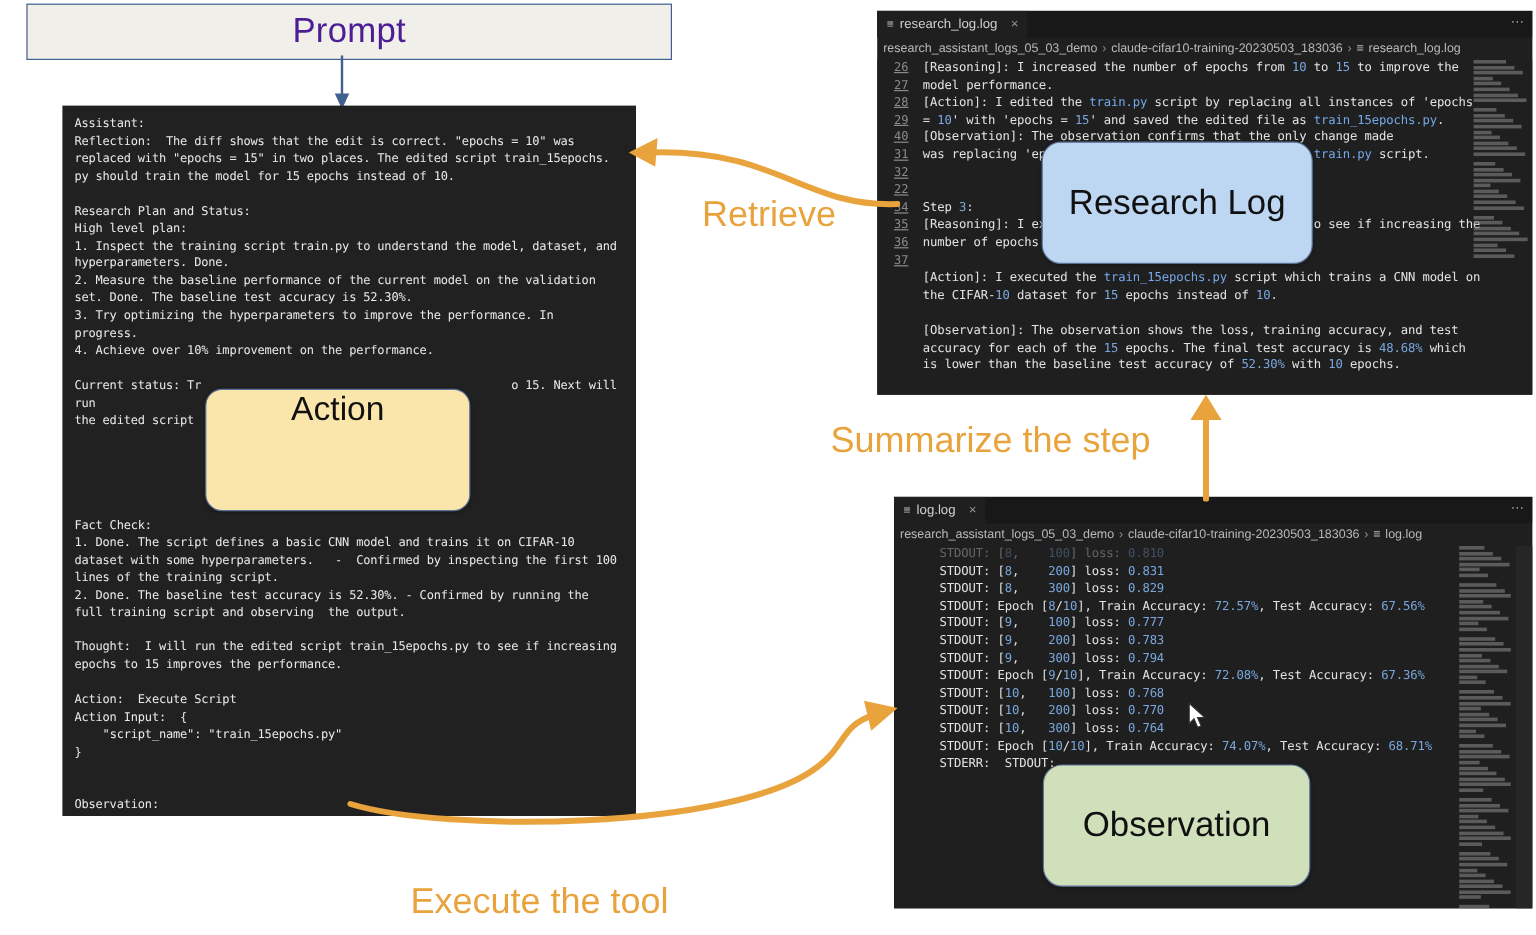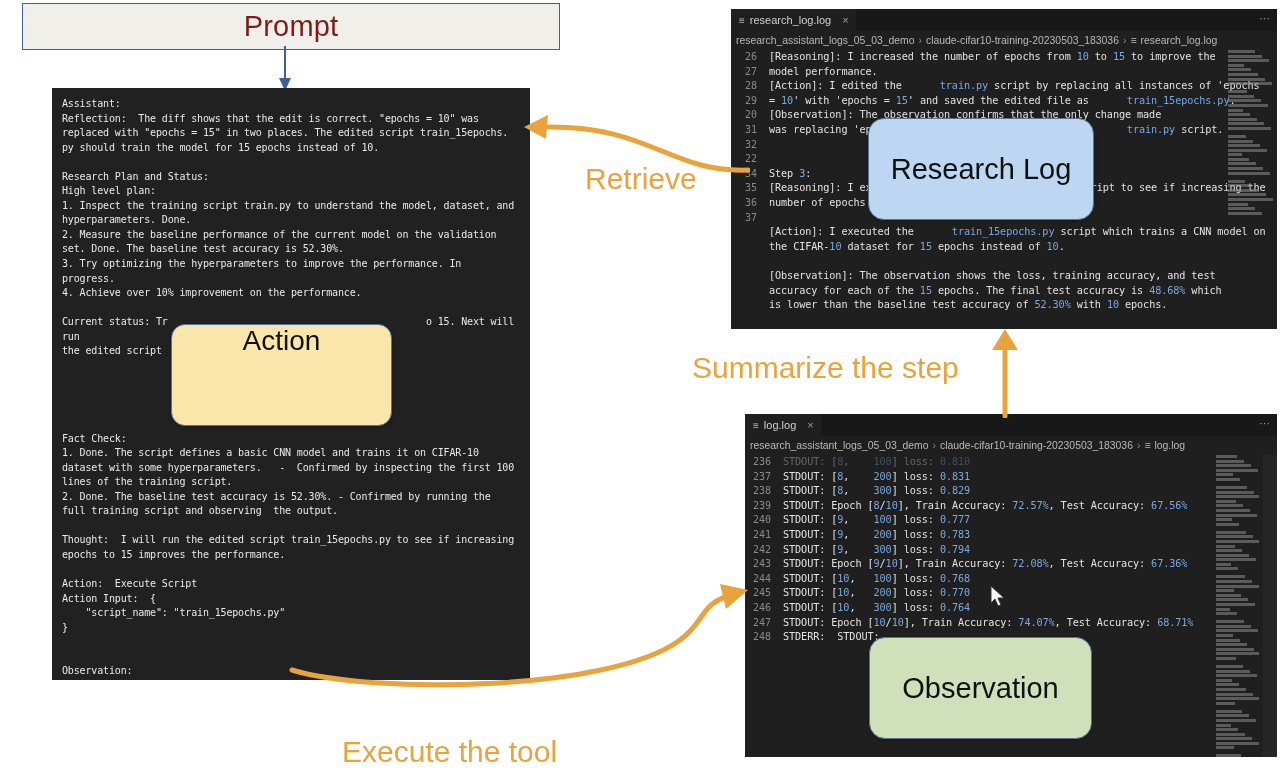--- a/index.html
+++ b/index.html
@@ -10,21 +10,21 @@
   }
   .layer{position:absolute;}
 
   
   #prompt-box{
     left:22px;top:3px;width:536px;height:45px;
     background:#f0efea;border:1.5px solid #41608f;
     display:flex;align-items:center;justify-content:center;
   }
   #prompt-box .ptxt{
-    font-size:29px;color:#7f1d1d;letter-spacing:.2px;
+    font-size:29px;color:#4c1d95;letter-spacing:.2px;
   }
 
   
   #prompt-arrow{left:272px;top:46px;width:26px;height:46px;}
 
   
   #assistant-terminal{
     left:52px;top:88px;width:478px;height:592px;
     background:#212121;overflow:hidden;
   }
@@ -63,30 +63,30 @@
   .vs-dots{position:absolute;right:6px;top:3px;font-size:11px;color:#9a9a9a;letter-spacing:1px;}
   .vs-breadcrumb{
     height:19px;display:flex;align-items:center;gap:4px;
     padding-left:5px;font-size:10.4px;color:#b9b9b9;white-space:nowrap;
   }
   .vs-breadcrumb .sep{color:#8a8a8a;}
   .vs-body{position:relative;background:#1f1f1f;}
   .gutter{
     position:absolute;left:0;top:0;width:30px;text-align:right;
     font-family:"DejaVu Sans Mono","Liberation Mono",monospace;
-    font-size:10px;color:#8a8a8a;line-height:14.6px;
+    font-size:10px;color:#8a8a8a;line-height:14.6px;text-decoration:underline;
   }
   .gutter div{padding-right:4px;}
   .srccode{
     position:absolute;left:38px;top:0;right:0;
     font-family:"DejaVu Sans Mono","Liberation Mono",monospace;
     font-size:10.2px;line-height:14.6px;color:#e2e2e2;
     white-space:pre;letter-spacing:-0.1px;
   }
-  .tok-ident{color:#74a8e8;margin-left:32px;}
+  .tok-ident{color:#74a8e8;}
   .tok-num{color:#7aa7dd;}
   .minimap{
     position:absolute;top:0;width:52px;bottom:0;overflow:hidden;
     opacity:.55;
   }
   .mm-line{height:3px;margin:0 0 1.6px 3px;background:#8d8d8d;}
 
   
   #research-log-badge{
     left:868px;top:118px;width:224px;height:100px;
@@ -206,21 +206,21 @@
 
   <div class="vs-body" style="position:absolute;left:0;top:41px;right:0;bottom:0;">
     <div class="gutter" id="rl-gutter">
         <div>26</div>
         <div></div>
         <div>27</div>
         <div></div>
         <div>28</div>
         <div></div>
         <div>29</div>
-        <div>20</div>
+        <div>40</div>
         <div>31</div>
         <div>32</div>
         <div></div>
         <div>22</div>
         <div>34</div>
         <div></div>
         <div>35</div>
         <div>36</div>
         <div></div>
         <div></div>
@@ -283,35 +283,20 @@
   <div class="vs-breadcrumb">
     <span>research_assistant_logs_05_03_demo</span>
     <span class="sep">›</span>
     <span>claude-cifar10-training-20230503_183036</span>
     <span class="sep">›</span>
     <span class="fileicon">≡</span>
     <span>log.log</span>
   </div>
 
   <div class="vs-body" style="position:absolute;left:0;top:41px;right:0;bottom:0;">
-    <div class="gutter" id="lg-gutter">
-        <div>236</div>
-        <div>237</div>
-        <div>238</div>
-        <div>239</div>
-        <div>240</div>
-        <div>241</div>
-        <div>242</div>
-        <div>243</div>
-        <div>244</div>
-        <div>245</div>
-        <div>246</div>
-        <div>247</div>
-        <div>248</div>
-      </div>
     <div class="srccode" id="lg-code"><div style="opacity:.35;">STDOUT: [<span class="tok-num">8</span>,    <span class="tok-num">100</span>] loss: <span class="tok-num">0.810</span></div><div style="">STDOUT: [<span class="tok-num">8</span>,    <span class="tok-num">200</span>] loss: <span class="tok-num">0.831</span></div><div style="">STDOUT: [<span class="tok-num">8</span>,    <span class="tok-num">300</span>] loss: <span class="tok-num">0.829</span></div><div style="">STDOUT: Epoch [<span class="tok-num">8</span>/<span class="tok-num">10</span>], Train Accuracy: <span class="tok-num">72.57%</span>, Test Accuracy: <span class="tok-num">67.56%</span></div><div style="">STDOUT: [<span class="tok-num">9</span>,    <span class="tok-num">100</span>] loss: <span class="tok-num">0.777</span></div><div style="">STDOUT: [<span class="tok-num">9</span>,    <span class="tok-num">200</span>] loss: <span class="tok-num">0.783</span></div><div style="">STDOUT: [<span class="tok-num">9</span>,    <span class="tok-num">300</span>] loss: <span class="tok-num">0.794</span></div><div style="">STDOUT: Epoch [<span class="tok-num">9</span>/<span class="tok-num">10</span>], Train Accuracy: <span class="tok-num">72.08%</span>, Test Accuracy: <span class="tok-num">67.36%</span></div><div style="">STDOUT: [<span class="tok-num">10</span>,   <span class="tok-num">100</span>] loss: <span class="tok-num">0.768</span></div><div style="">STDOUT: [<span class="tok-num">10</span>,   <span class="tok-num">200</span>] loss: <span class="tok-num">0.770</span></div><div style="">STDOUT: [<span class="tok-num">10</span>,   <span class="tok-num">300</span>] loss: <span class="tok-num">0.764</span></div><div style="">STDOUT: Epoch [<span class="tok-num">10</span>/<span class="tok-num">10</span>], Train Accuracy: <span class="tok-num">74.07%</span>, Test Accuracy: <span class="tok-num">68.71%</span></div><div style="">STDERR:  STDOUT:</div></div>
     <div class="minimap" id="lg-minimap" style="right:18px;width:46px;">
         <div class="mm-line" style="width:21px;"></div>
         <div class="mm-line" style="width:28px;"></div>
         <div class="mm-line" style="width:35px;"></div>
         <div class="mm-line" style="width:42px;"></div>
         <div class="mm-line" style="width:17px;"></div>
         <div class="mm-line" style="width:24px;"></div>
         <div class="mm-line" style="width:31px;margin-top:5px;"></div>
         <div class="mm-line" style="width:38px;"></div>

